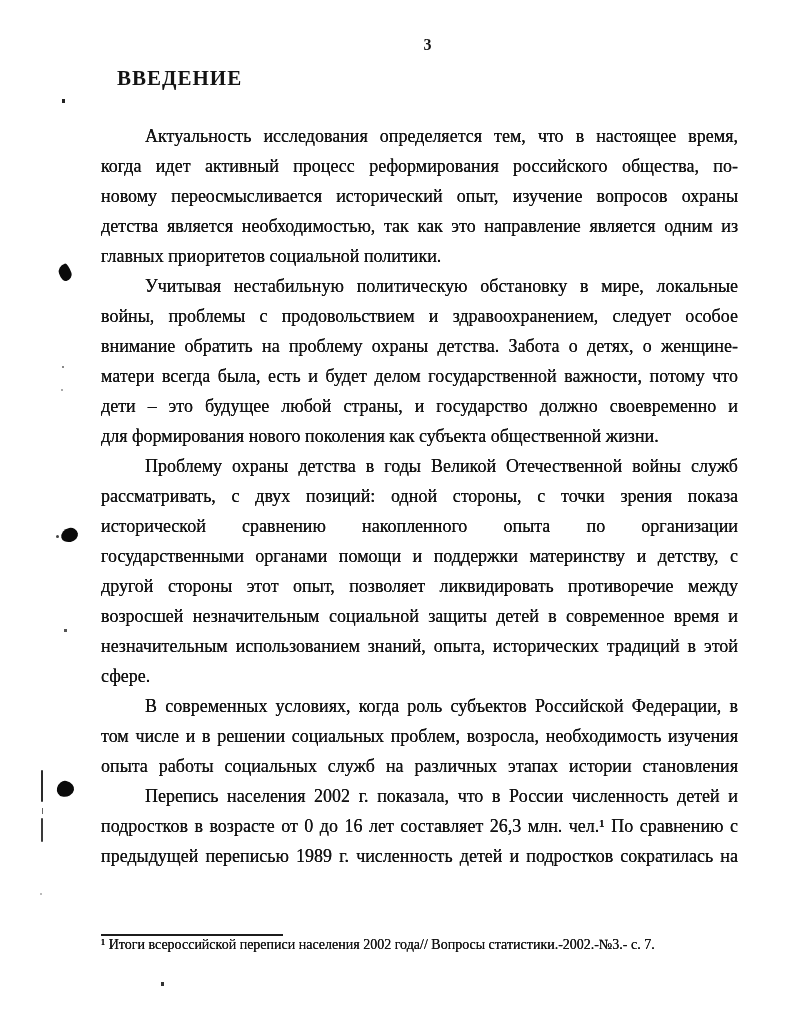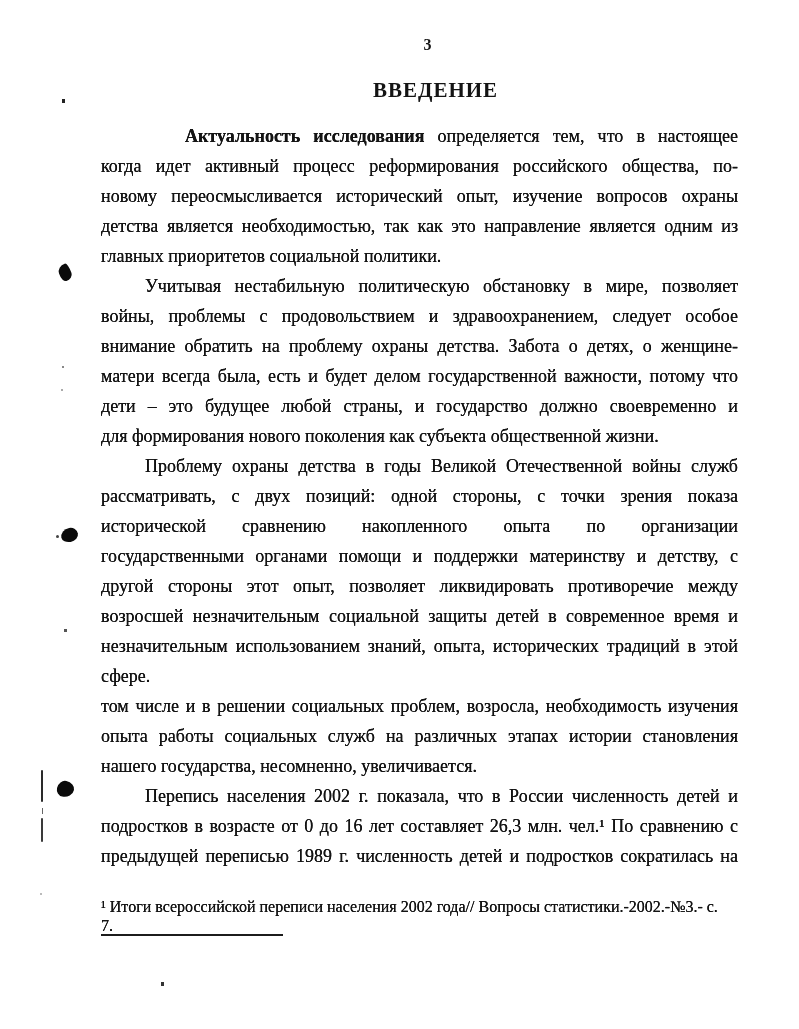--- a/index.html
+++ b/index.html
@@ -21,24 +21,23 @@
     top: 36px;
     left: 101px;
     width: 637px;
     text-align: center;
     font-size: 16px;
     font-weight: 700;
     transform: translateX(8px);
   }
   .heading {
     position: absolute;
-    top: 78px;
+    top: 66px;
     left: 101px;
     width: 637px;
-    text-align: center;
     font-size: 21px;
     font-weight: 700;
     letter-spacing: 1px;
     transform: translateX(16px);
   }
   .body-text {
     position: absolute;
     top: 121px;
     left: 101px;
     width: 637px;
@@ -48,34 +47,34 @@
   }
   .para { margin: 0; }
   .line {
     text-align: justify;
     text-align-last: justify;
     overflow: hidden;
     height: 30px;
   }
   .line.endline { text-align-last: left; }
   .line.first { text-indent: 44px; }
-  .line b { font-weight: 700; margin-left: 40px; }
+  .line b { font-weight: 400; }
   .footnote-rule {
     position: absolute;
     top: 934px;
     left: 101px;
     width: 182px;
     border-top: 2px solid #1c1c1c;
   }
   .footnote {
     position: absolute;
-    top: 897px;
+    top: 935px;
     left: 101px;
     width: 620px;
-    font-size: 16px;
+    font-size: 14px;
     line-height: 19px;
     text-shadow: 0 0 0.3px #000;
   }
   
   .artifact { position: absolute; background: #0b0b0b; }
   .blob1 {
     left: 59px; top: 264px; width: 12px; height: 17px;
     border-radius: 70% 30% 60% 40% / 45% 65% 35% 55%;
     transform: rotate(-18deg);
   }
@@ -111,41 +110,41 @@
 
   <div class="body-text">
       <div class="para">
         <div class="line first"><b>Актуальность исследования</b> определяется тем, что в настоящее время,</div>
         <div class="line">когда идет активный процесс реформирования российского общества, по-</div>
         <div class="line">новому переосмысливается исторический опыт, изучение вопросов охраны</div>
         <div class="line">детства является необходимостью, так как это направление является одним из</div>
         <div class="line endline">главных приоритетов социальной политики.</div>
       </div>
       <div class="para">
-        <div class="line first">Учитывая нестабильную политическую обстановку в мире, позволяет</div>
+        <div class="line first">Учитывая нестабильную политическую обстановку в мире, локальные</div>
         <div class="line">войны, проблемы с продовольствием и здравоохранением, следует особое</div>
         <div class="line">внимание обратить на проблему охраны детства. Забота о детях, о женщине-</div>
         <div class="line">матери всегда была, есть и будет делом государственной важности, потому что</div>
         <div class="line">дети – это будущее любой страны, и государство должно своевременно и</div>
         <div class="line endline">для формирования нового поколения как субъекта общественной жизни.</div>
       </div>
       <div class="para">
         <div class="line first">Проблему охраны детства в годы Великой Отечественной войны служб</div>
         <div class="line">рассматривать, с двух позиций: одной стороны, с точки зрения показа</div>
         <div class="line">исторической сравнению накопленного опыта по организации</div>
         <div class="line">государственными органами помощи и поддержки материнству и детству, с</div>
         <div class="line">другой стороны этот опыт, позволяет ликвидировать противоречие между</div>
         <div class="line">возросшей незначительным социальной защиты детей в современное время и</div>
         <div class="line">незначительным использованием знаний, опыта, исторических традиций в этой</div>
         <div class="line endline">сфере.</div>
       </div>
       <div class="para">
+        <div class="line first">В современных условиях, когда роль субъектов Российской Федерации, в</div>
         <div class="line">том числе и в решении социальных проблем, возросла, необходимость изучения</div>
         <div class="line">опыта работы социальных служб на различных этапах истории становления</div>
-        <div class="line endline">нашего государства, несомненно, увеличивается.</div>
       </div>
       <div class="para">
         <div class="line first">Перепись населения 2002 г. показала, что в России численность детей и</div>
         <div class="line">подростков в возрасте от 0 до 16 лет составляет 26,3 млн. чел.¹ По сравнению с</div>
         <div class="line">предыдущей переписью 1989 г. численность детей и подростков сократилась на</div>
       </div>
     </div>
 
   <div class="footnote-rule"></div>
   <div class="footnote">¹ Итоги всероссийской переписи населения 2002 года// Вопросы статистики.-2002.-№3.- с. 7.</div>

